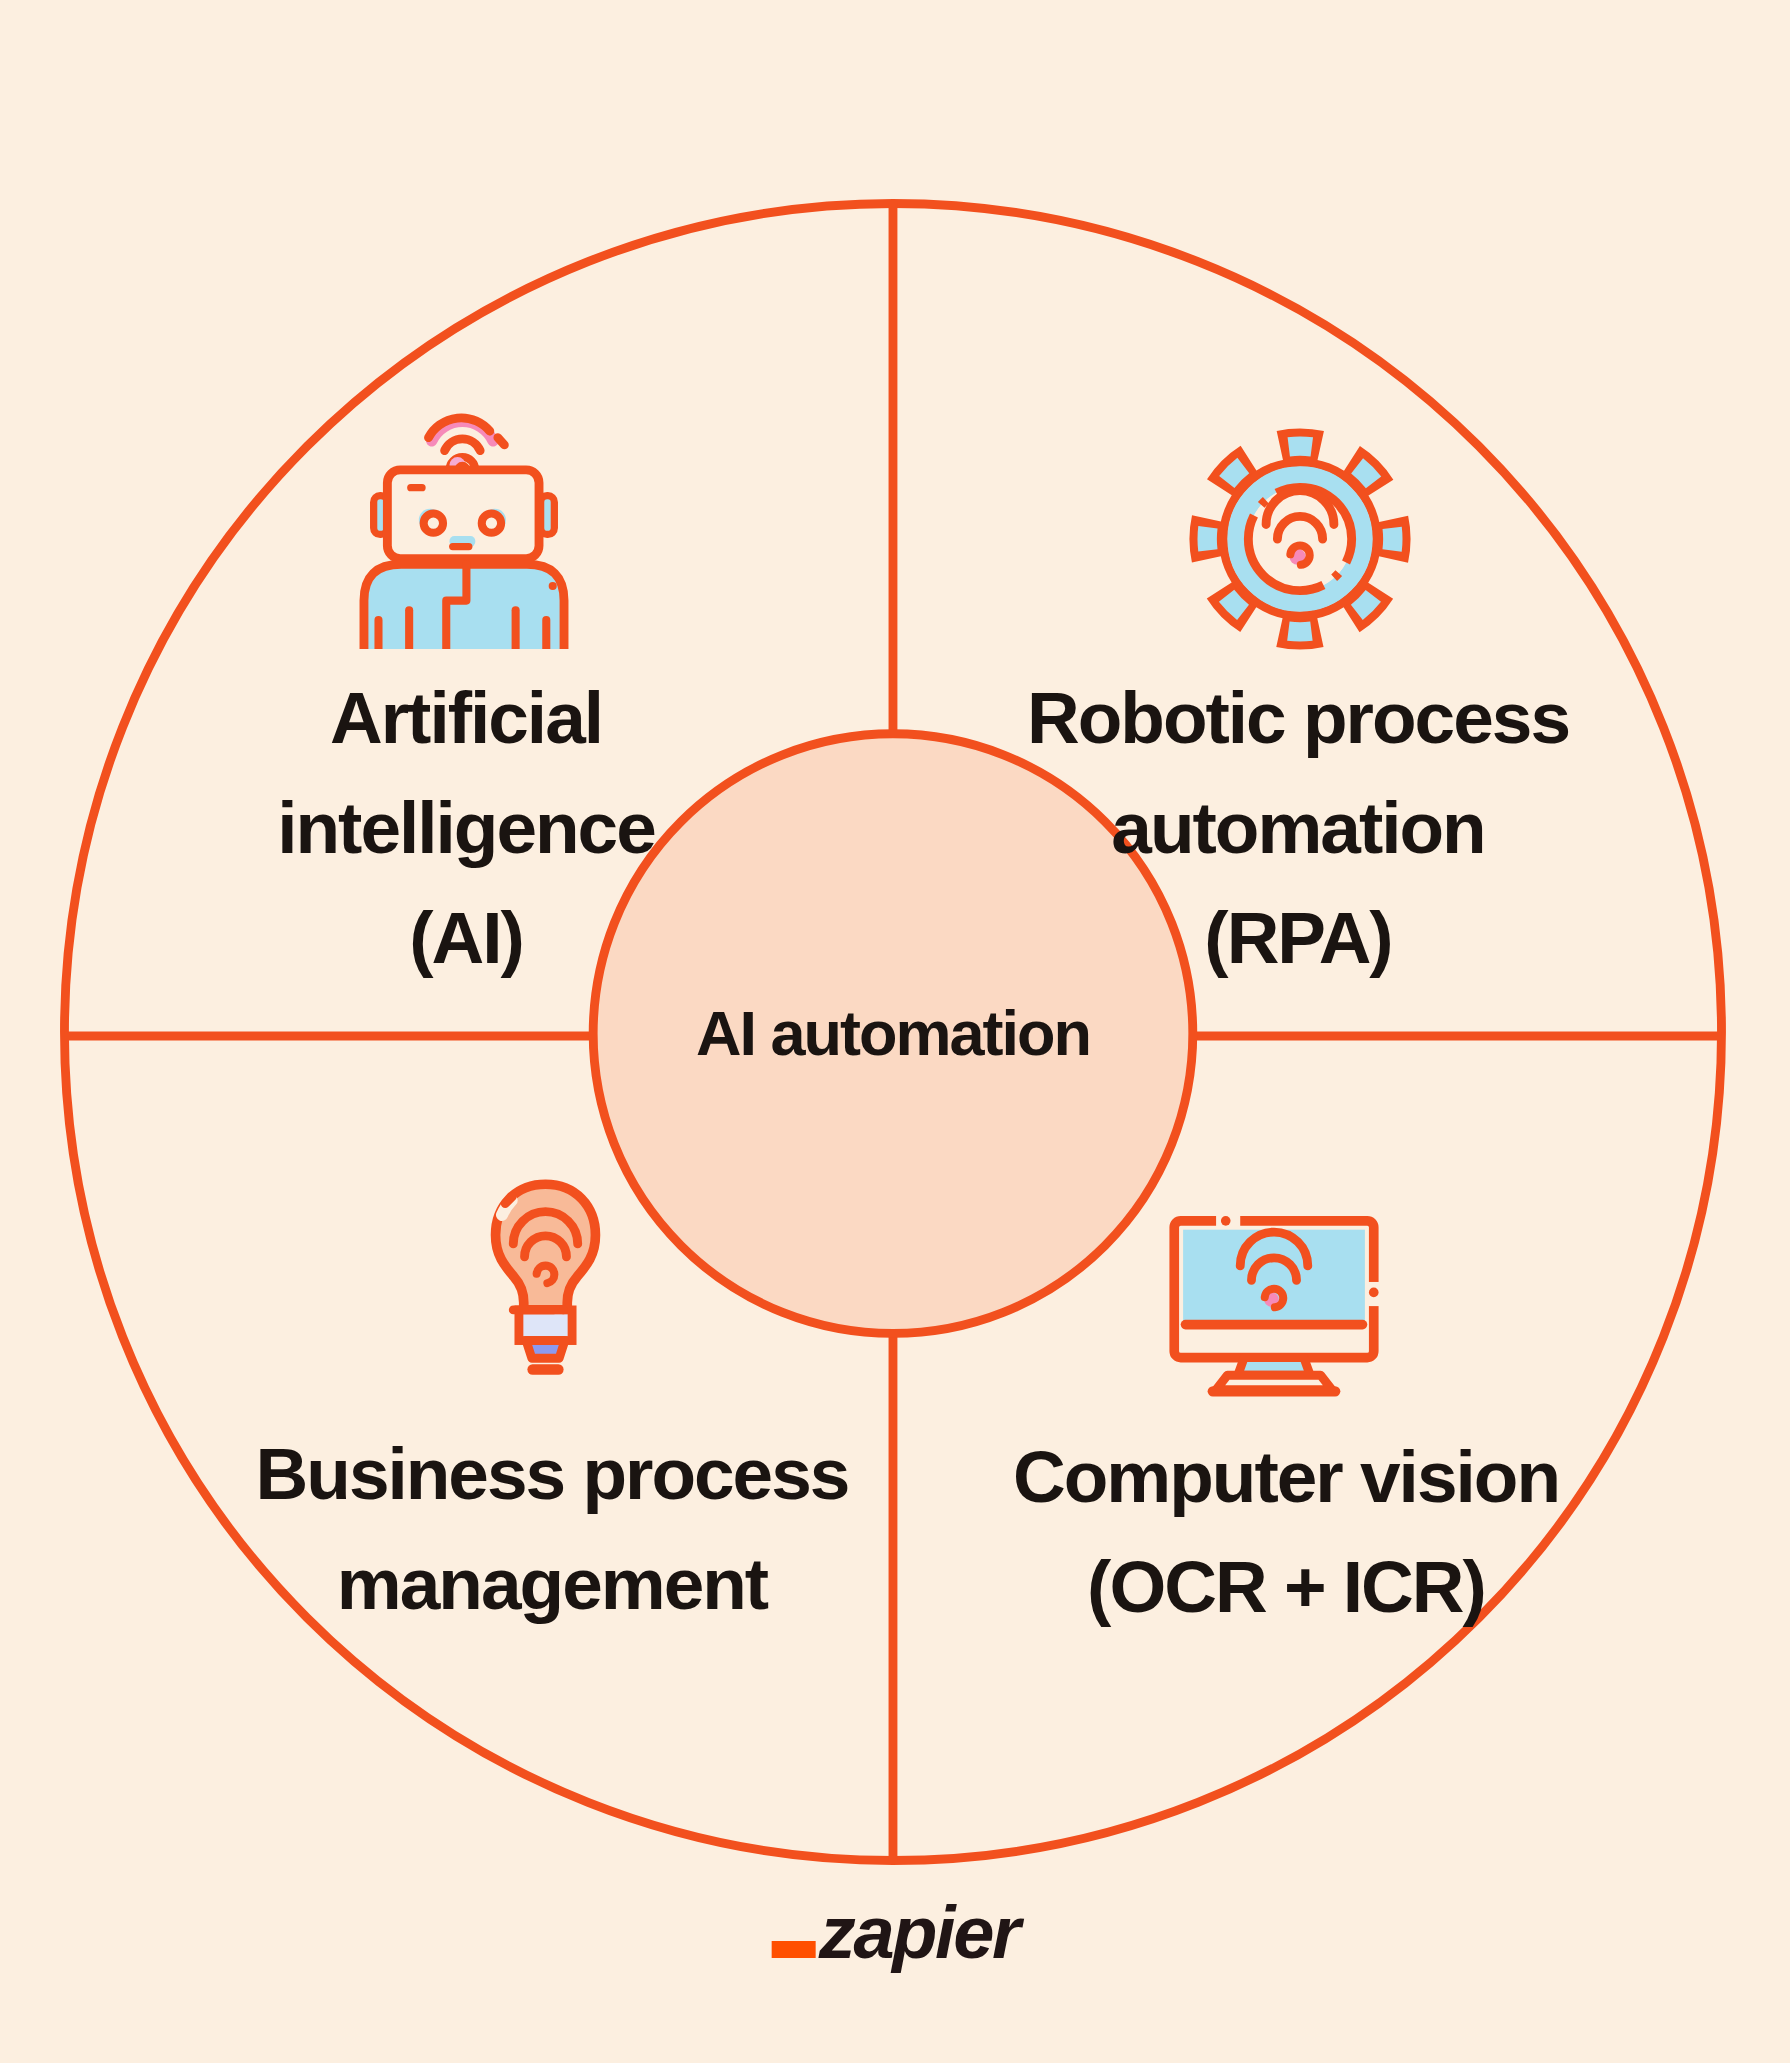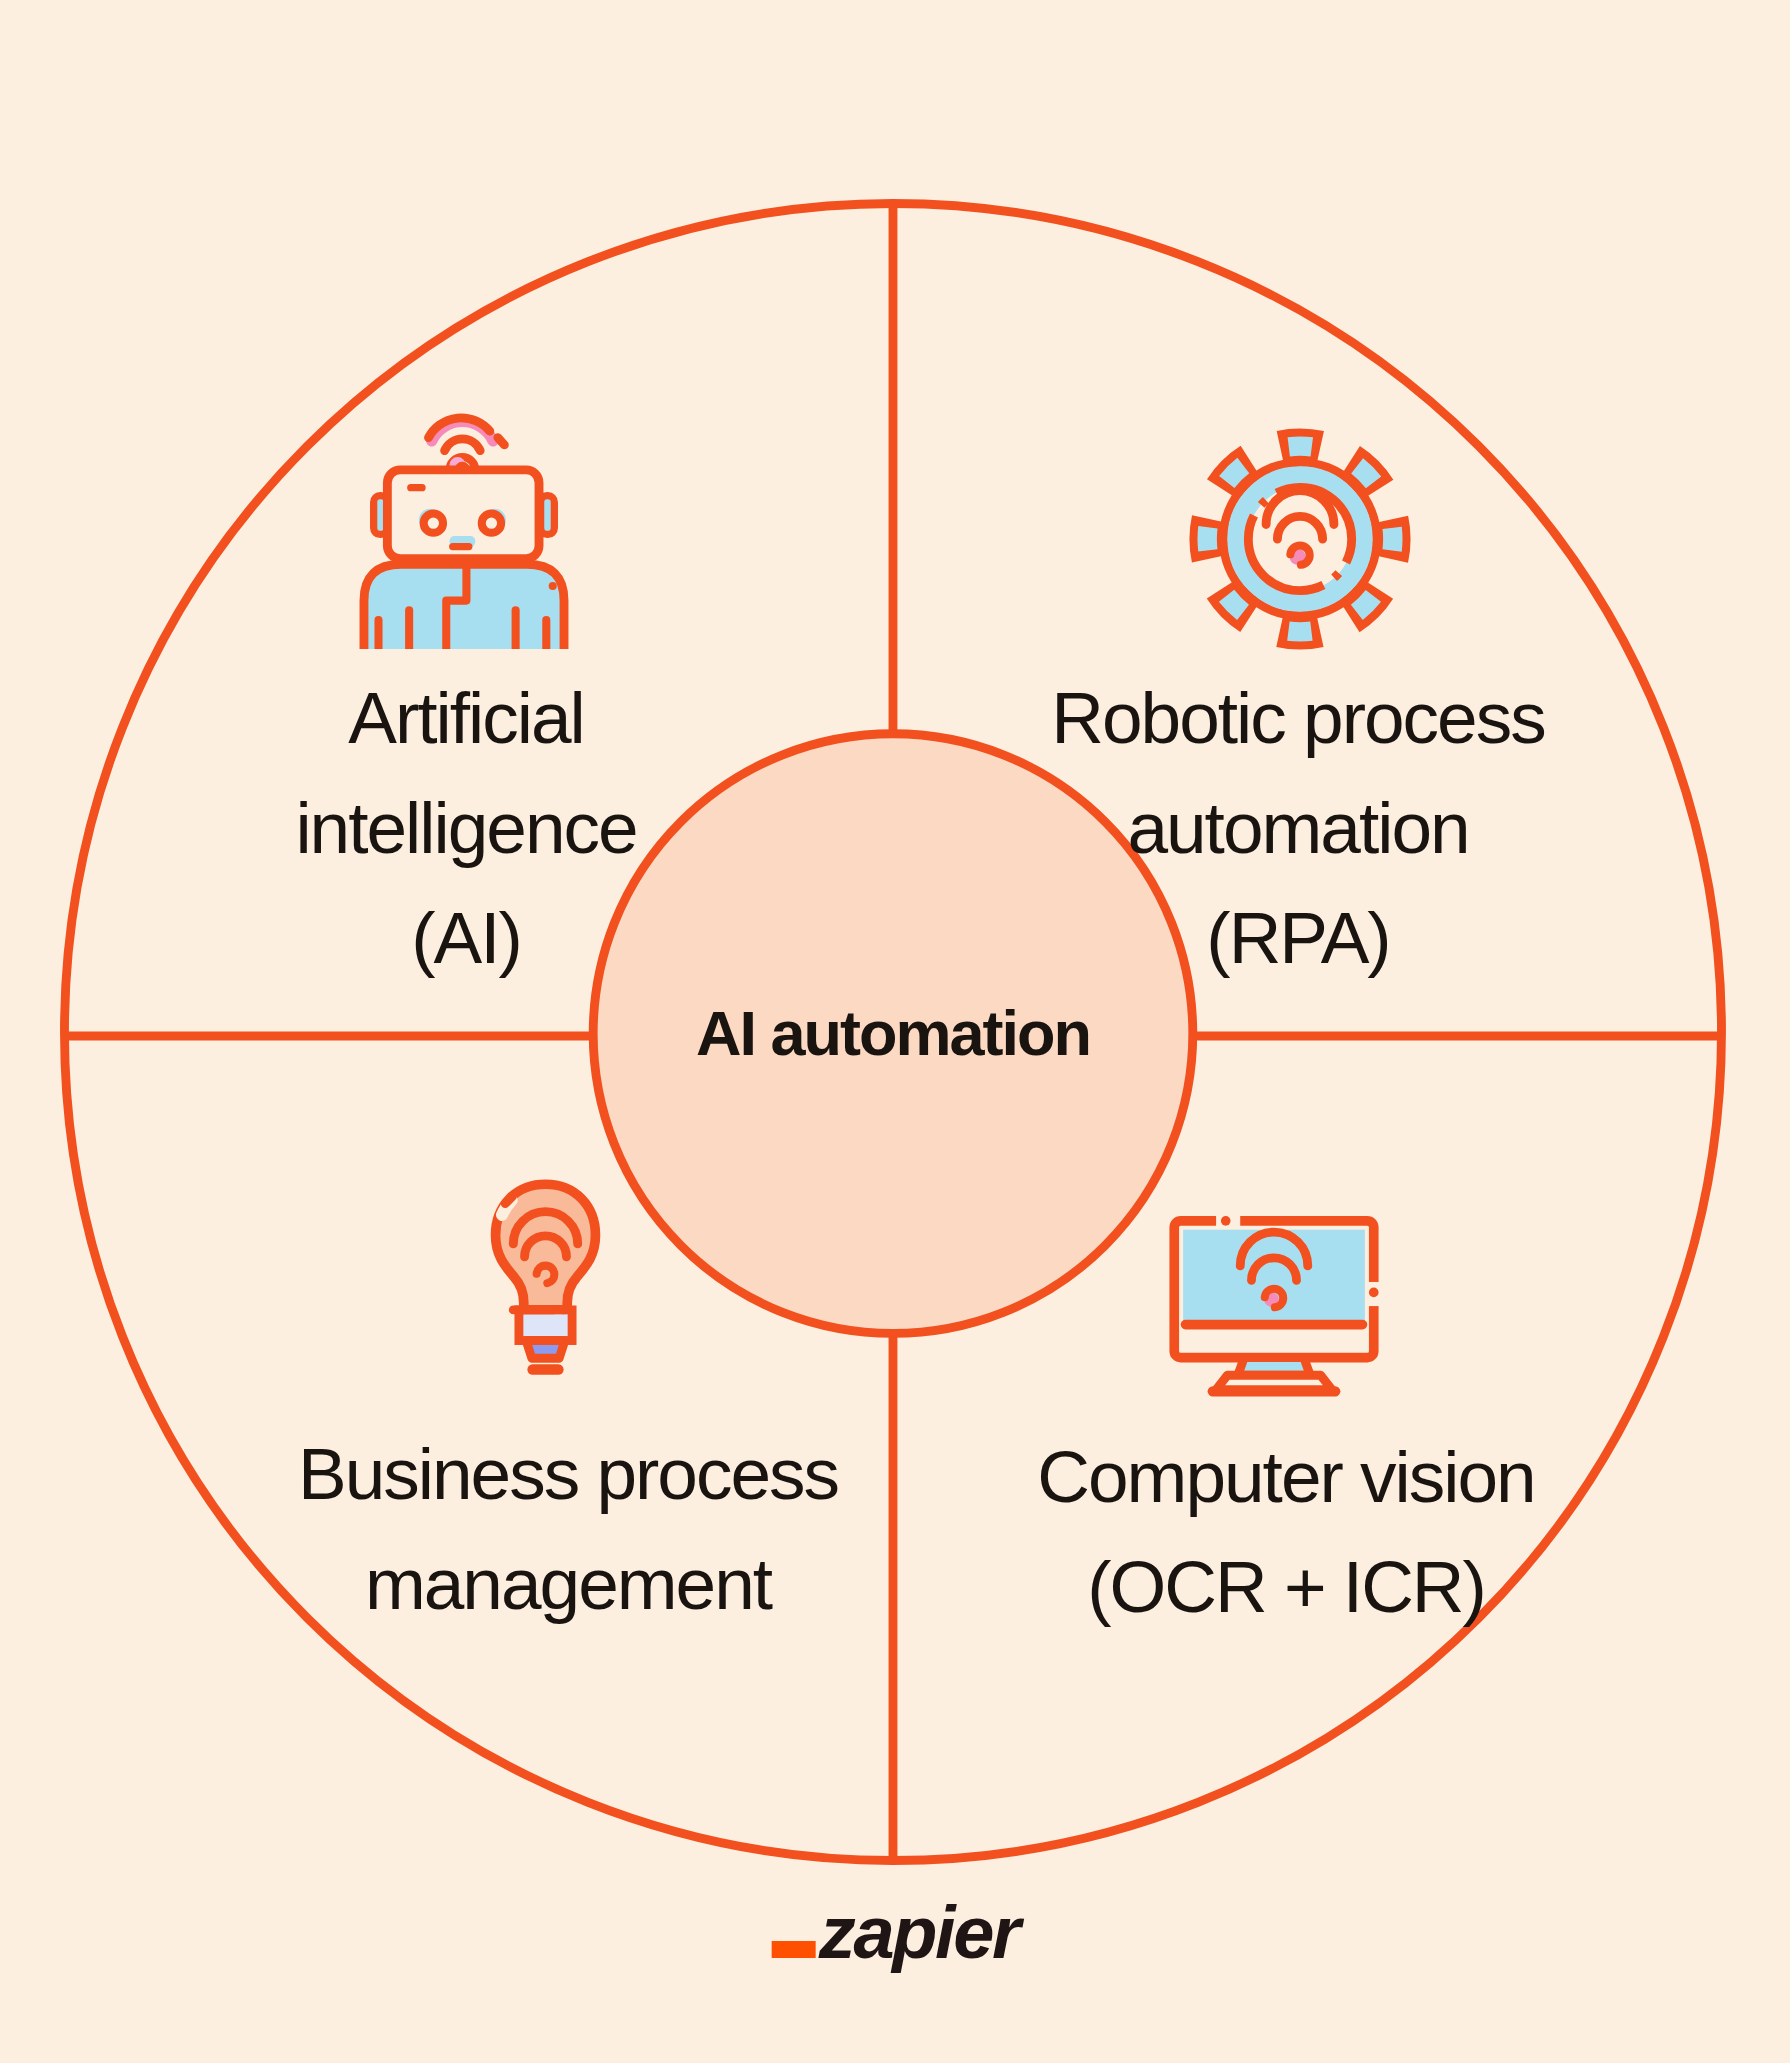--- a/index.html
+++ b/index.html
@@ -17,21 +17,21 @@
   
   .so{stroke:var(--line-orange)} .sb{stroke:var(--icon-blue)} .sp{stroke:var(--icon-pink)}
   .sc{stroke:var(--bg)}
   .fo{fill:var(--line-orange)} .fb{fill:var(--icon-blue)} .fc{fill:var(--bg)}
   .fp{fill:var(--icon-pink)} .fpl{fill:var(--icon-pink-light)} .fn{fill:none}
   .fsal{fill:var(--bulb-salmon)} .flav{fill:var(--bulb-lavender)} .fper{fill:var(--bulb-periwinkle)}
   .fcen{fill:var(--center-fill)}
   .rnd{stroke-linecap:round;stroke-linejoin:round}
   
   .qlabel{position:absolute;transform:translateX(-50%);text-align:center;
-    font-weight:400;font-size:73px;line-height:110px;letter-spacing:-2px;
+    font-weight:700;font-size:73px;line-height:110px;letter-spacing:-2px;
     color:var(--ink);white-space:nowrap;}
   .qlabel span{display:block;}
   .center-label{position:absolute;left:893px;top:1033px;transform:translate(-50%,-50%);
     font-weight:700;font-size:63px;letter-spacing:-2px;color:var(--ink);white-space:nowrap;}
   .zapier-logo{position:absolute;left:895px;top:1896px;transform:translateX(-50%);
     font-weight:700;font-size:74px;letter-spacing:-2.4px;color:var(--zapier-ink);
     white-space:nowrap;line-height:1;font-style:italic;}
   .logo-underscore{display:inline-block;width:44px;height:17px;
     background:var(--zapier-orange);margin-right:3.2px;}
 </style>
@@ -122,21 +122,21 @@
     <span>intelligence</span>
     <span>(AI)</span>
   </div>
 
   <div class="qlabel" style="left:1298px;top:663px">
     <span>Robotic process</span>
     <span>automation</span>
     <span>(RPA)</span>
   </div>
 
-  <div class="qlabel" style="left:568px;top:1419px">
+  <div class="qlabel" style="left:552px;top:1419px">
     <span>Business process</span>
     <span>management</span>
   </div>
 
   <div class="qlabel" style="left:1286px;top:1422px">
     <span>Computer vision</span>
     <span>(OCR + ICR)</span>
   </div>
 
   <div class="center-label">AI automation</div>

